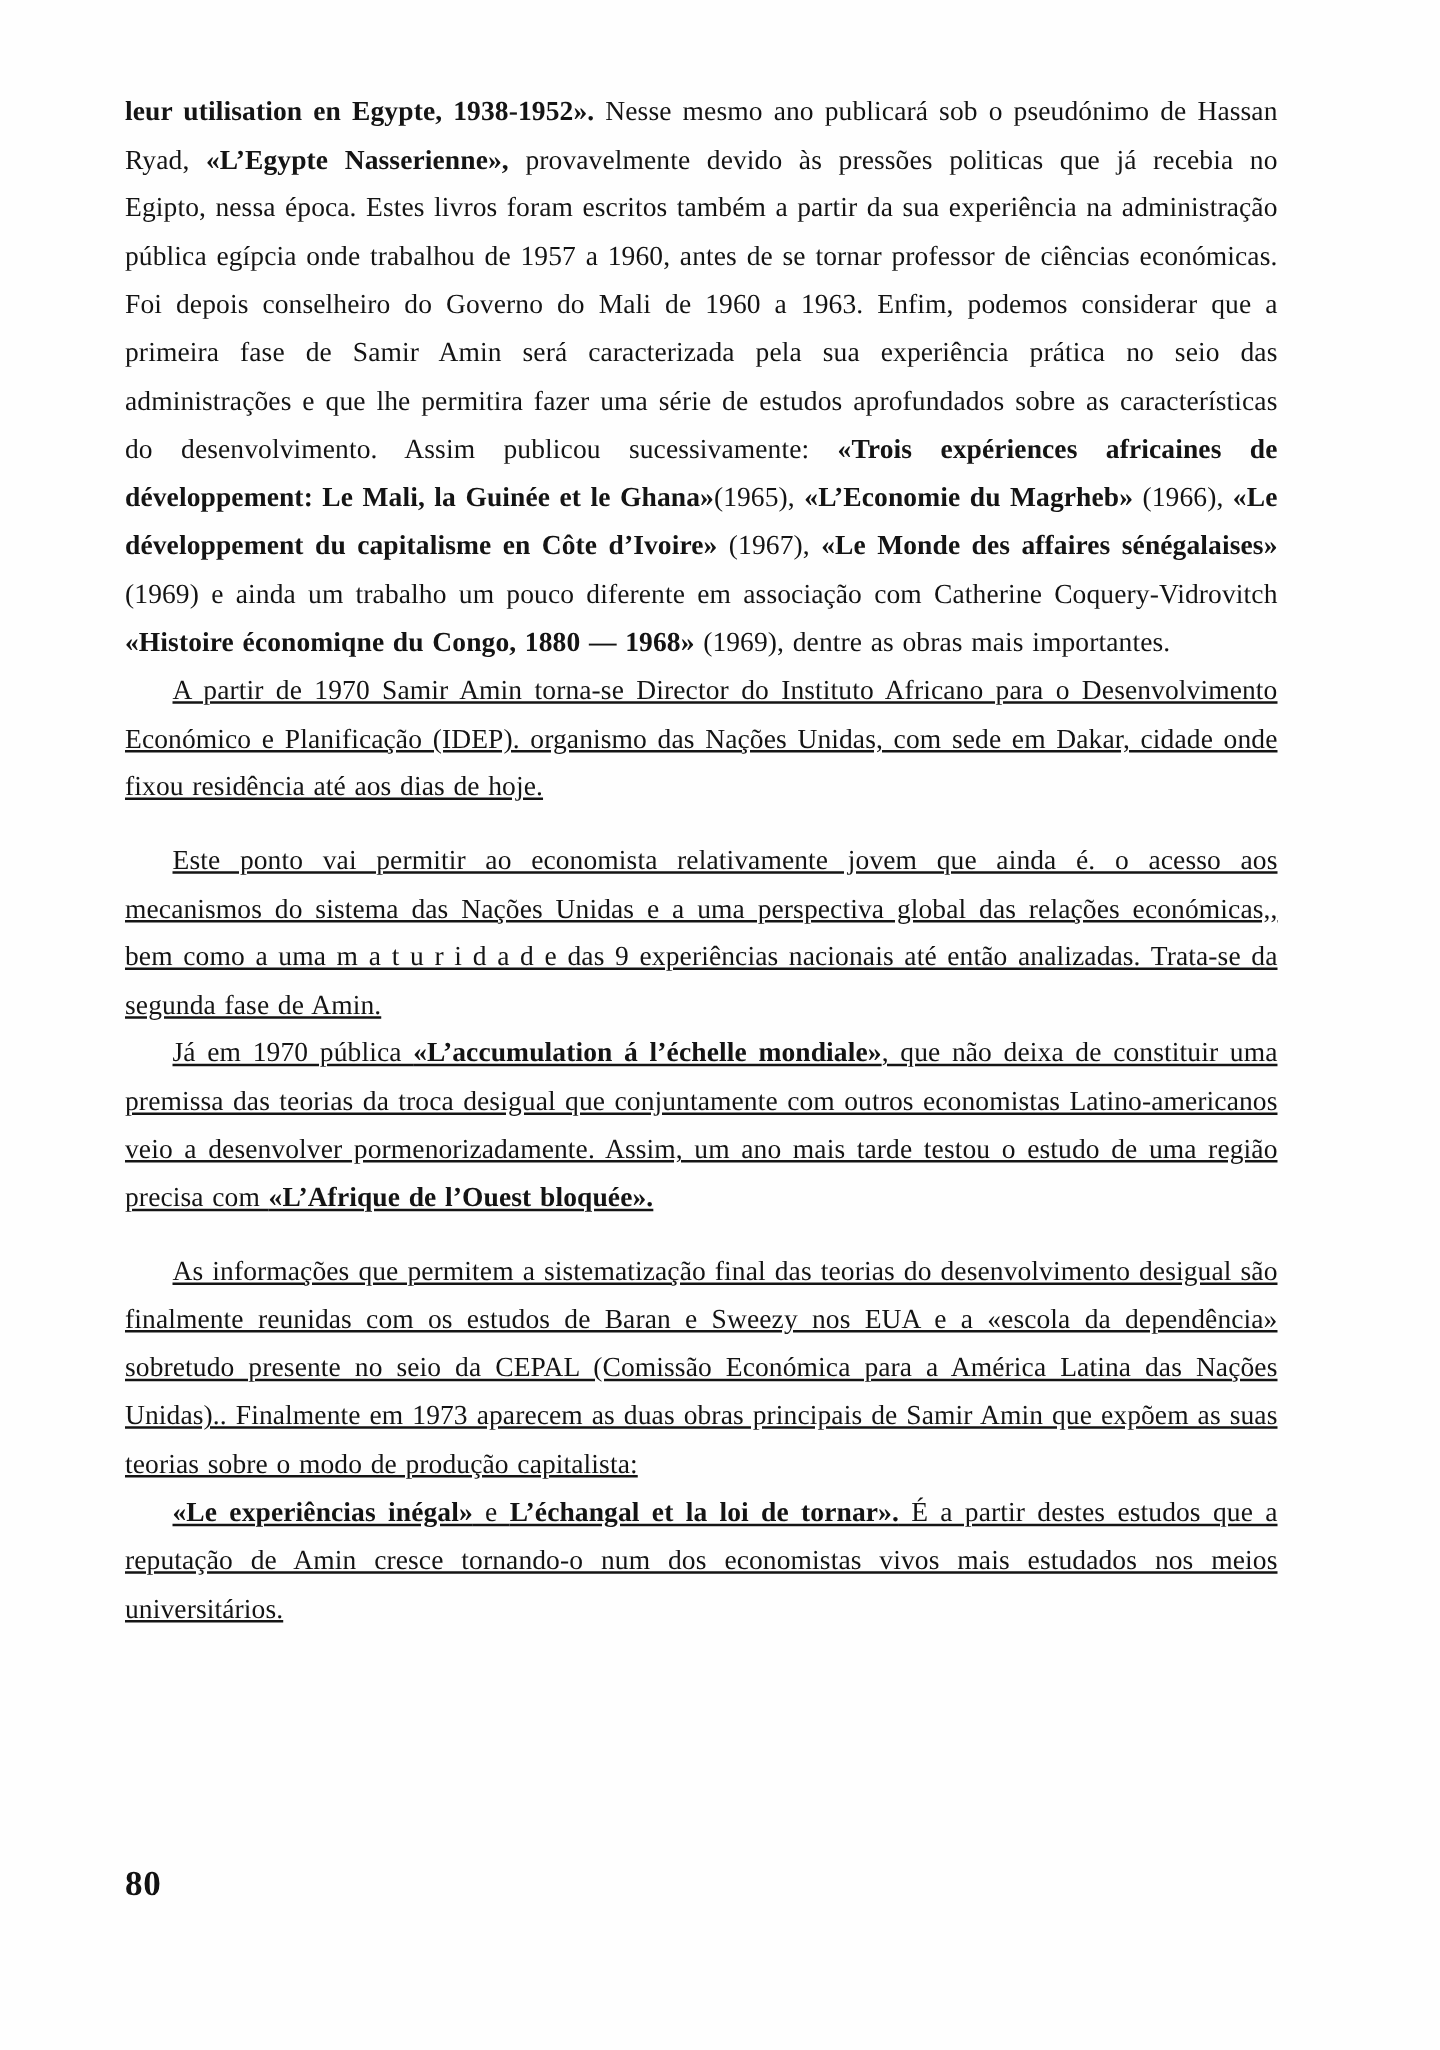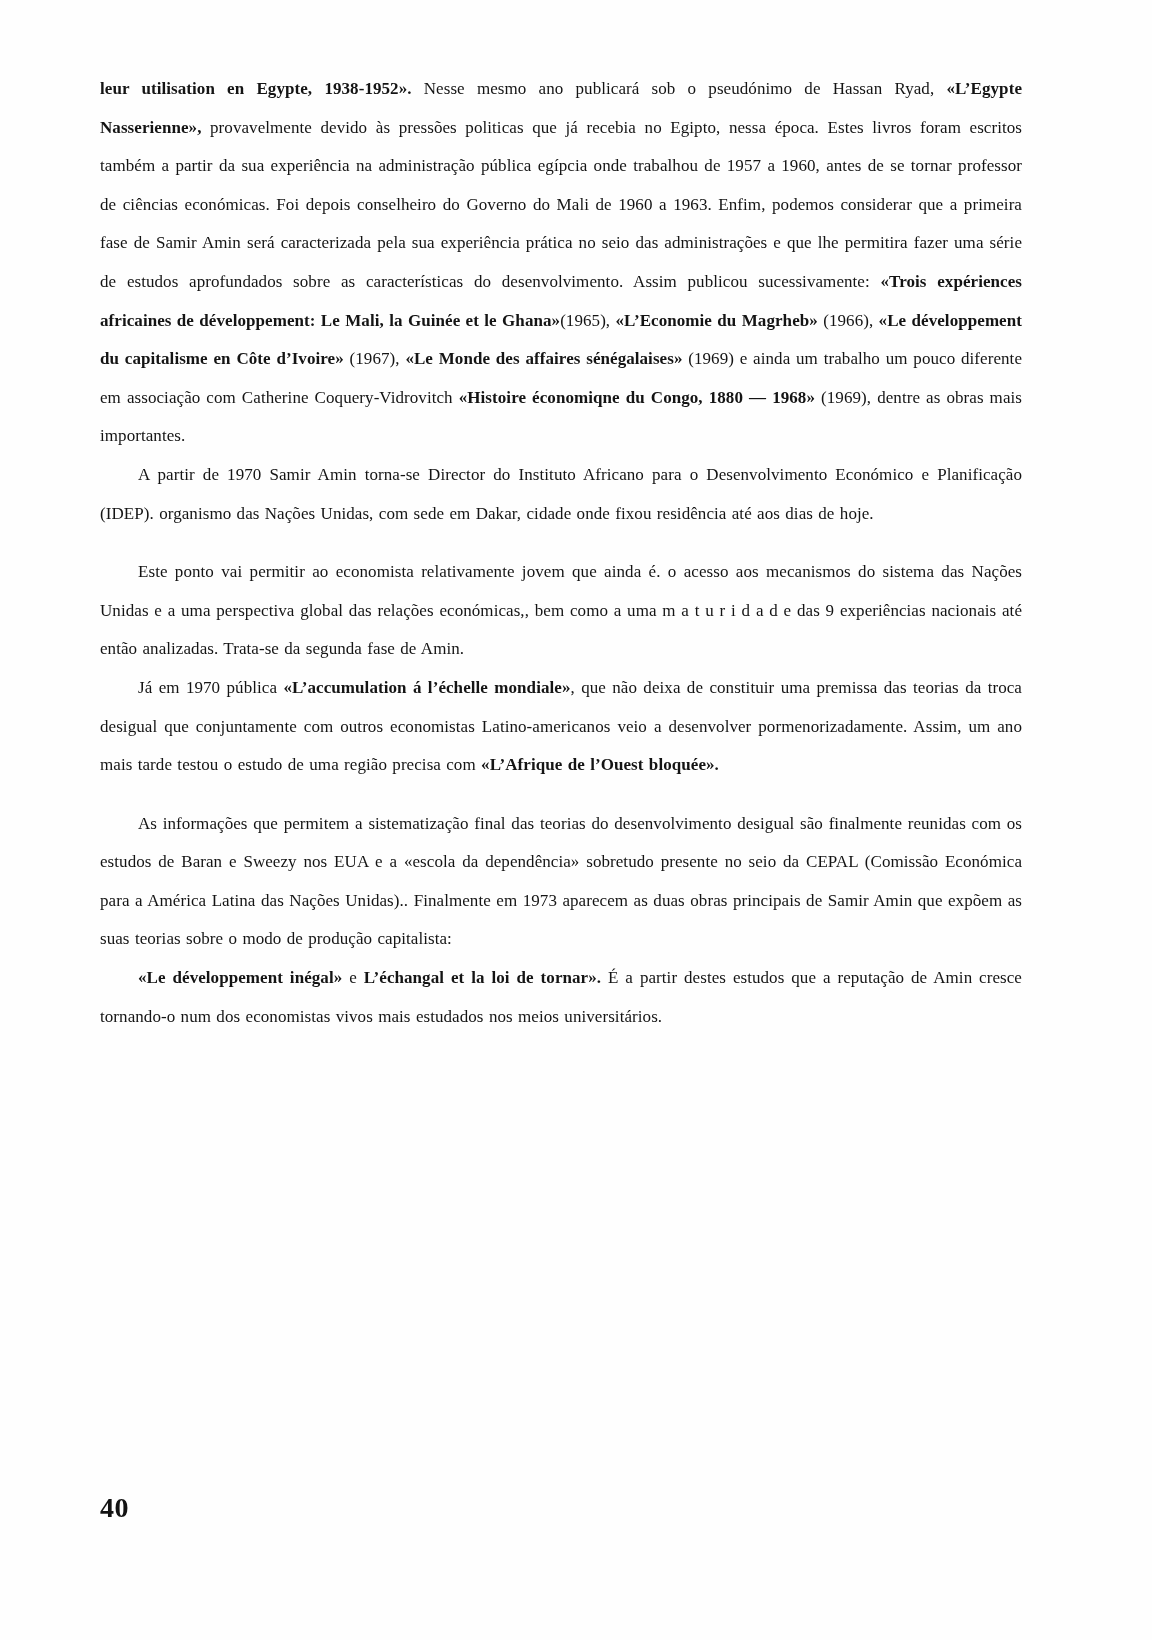--- a/index.html
+++ b/index.html
@@ -26,31 +26,32 @@
 
   .text-column {
     position: absolute;
     left: 100px;
     top: 70px;
     width: 922px;
   }
 
   p.para {
     margin: 0;
-    font-size: 17px;
+    font-size: 22px;
     line-height: 38.6px;
     text-align: justify;
     text-justify: inter-word;
     word-spacing: 0.06em;
     letter-spacing: 0.004em;
     color: #141414;
   }
 
   p.indent {
     text-indent: 38px;
+    text-decoration: underline;
   }
   p.gap-med   { margin-top: 20px; }
 
   b, .bold {
     font-weight: bold;
   }
 
   
   .para { -webkit-font-smoothing: none; }
 
@@ -68,18 +69,18 @@
 <body>
 
 <div class="page">
 
   <div class="text-column">
     <p class="para"><span class="bold">leur utilisation en Egypte, 1938-1952».</span><span> Nesse mesmo ano publicará sob  o pseudónimo  de  Hassan  Ryad, </span><span class="bold">«L’Egypte Nasserienne»,</span><span>  provavelmente devido às pressões  politicas que já recebia  no Egipto, nessa época. Estes livros foram escritos também a partir da  sua experiência na administração  pública  egípcia  onde trabalhou  de 1957 a 1960,  antes de se tornar professor  de ciências  económicas. Foi depois  conselheiro do Governo do Mali de 1960 a 1963.  Enfim, podemos  considerar  que a primeira fase de Samir Amin será caracterizada pela  sua experiência  prática no seio das administrações e que lhe permitira fazer uma série de estudos aprofundados sobre as  características   do desenvolvimento.  Assim    publicou sucessivamente: </span><span class="bold">«Trois expériences africaines de développement: Le Mali, la Guinée et le Ghana»</span><span>(1965), </span><span class="bold">«L’Economie du Magrheb»</span><span> (1966), </span><span class="bold">«Le développement du capitalisme en Côte d’Ivoire»</span><span> (1967), </span><span class="bold">«Le Monde des affaires sénégalaises»</span><span> (1969) e ainda um trabalho um pouco  diferente em associação com  Catherine  Coquery-Vidrovitch </span><span class="bold">«Histoire économiqne du Congo, 1880 — 1968»</span><span> (1969), dentre as obras mais importantes.</span></p>
     <p class="para indent"><span>A partir de 1970 Samir Amin torna-se Director do  Instituto   Africano para o Desenvolvimento Económico e Planificação (IDEP). organismo  das Nações Unidas, com sede em Dakar, cidade onde fixou residência  até  aos dias de hoje.</span></p>
     <p class="para indent gap-med"><span>Este ponto vai permitir ao economista relativamente jovem que  ainda é. o acesso aos mecanismos do sistema das Nações Unidas e a uma perspectiva global das relações económicas,, bem como a uma  m a t u r i d a d e  das 9 experiências nacionais até então analizadas. Trata-se da segunda  fase  de Amin.</span></p>
     <p class="para indent"><span>Já em 1970   pública  </span><span class="bold">«L’accumulation á l’échelle mondiale»</span><span>, que não deixa de constituir uma premissa das teorias da troca desigual  que  conjuntamente com outros economistas Latino-americanos veio a desenvolver pormenorizadamente. Assim, um ano mais tarde testou o estudo  de  uma região precisa com </span><span class="bold">«L’Afrique de l’Ouest bloquée».</span></p>
     <p class="para indent gap-med"><span>As informações  que   permitem a sistematização  final das teorias do desenvolvimento desigual são finalmente reunidas com os estudos de  Baran e Sweezy nos EUA e a «escola da dependência» sobretudo presente no seio da CEPAL (Comissão Económica para a América Latina  das  Nações Unidas).. Finalmente em 1973 aparecem as duas obras principais de  Samir Amin que expõem as suas teorias sobre o modo de  produção  capitalista:</span></p>
-    <p class="para indent"><span class="bold">«Le  développement  inégal»</span><span> e </span><span class="bold">L’échangal  et  la loi  de  tornar».</span><span> É a partir destes estudos que a reputação de Amin cresce tornando-o num dos economistas vivos mais estudados nos meios universitários.</span></p>
+    <p class="para indent"><span class="bold">«Le  experiências  inégal»</span><span> e </span><span class="bold">L’échangal  et  la loi  de  tornar».</span><span> É a partir destes estudos que a reputação de Amin cresce tornando-o num dos economistas vivos mais estudados nos meios universitários.</span></p>
   </div>
 
-  <div class="page-number">40</div>
+  <div class="page-number">80</div>
 
 </div>
 
 </body></html>

